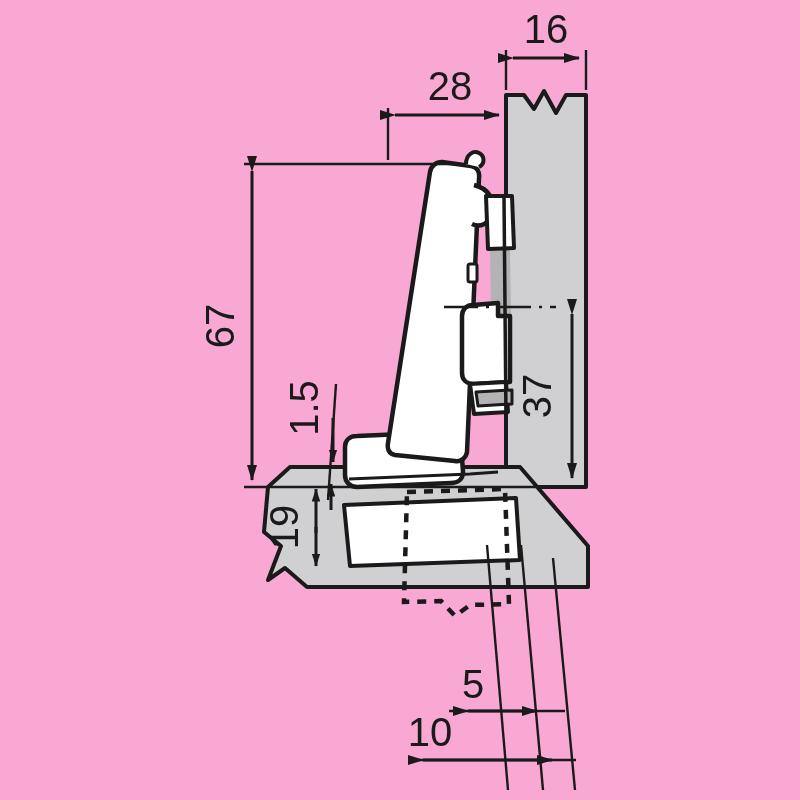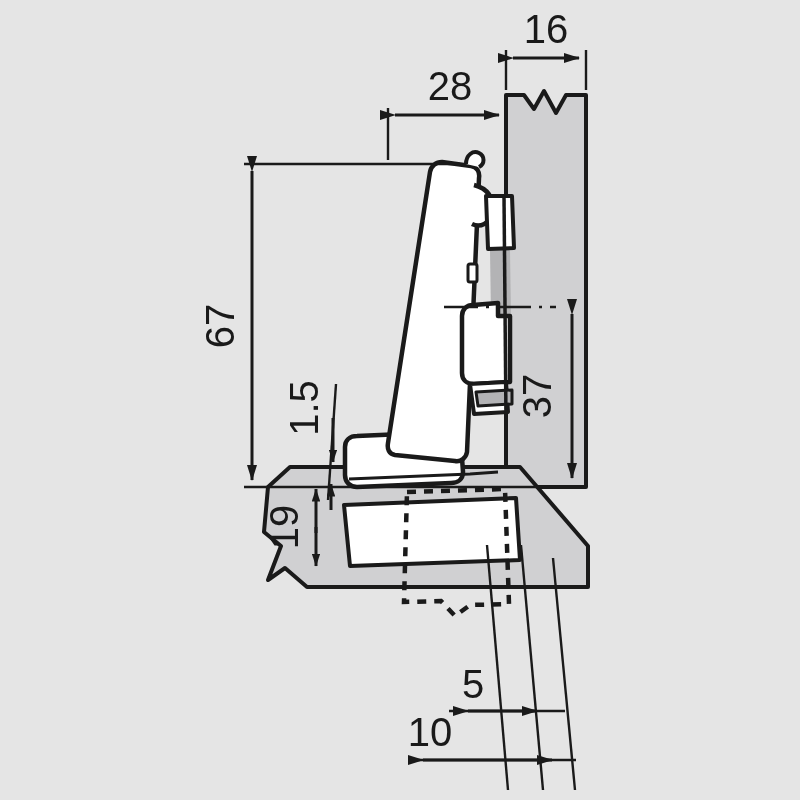--- a/index.html
+++ b/index.html
@@ -1,18 +1,18 @@
 <!DOCTYPE html>
 <html><head>
 <meta charset="utf-8">
 <style>
   html,body{margin:0;padding:0;background:#ffffff;}
   body{width:800px;height:800px;overflow:hidden;
        font-family:"Liberation Sans",sans-serif;}
-  #stage{position:relative;width:800px;height:800px;background:#e5e5e5;}
+  #stage{position:relative;width:800px;height:800px;background:#f9a8d4;}
   svg{display:block;}
   .dimtext{font-family:"Liberation Sans",sans-serif;font-size:40px;
            font-weight:400;fill:#1a1a1a;}
 </style>
 </head>
 <body>
 
 <div id="stage">
 <svg width="800" height="800" viewBox="0 0 800 800">
 

